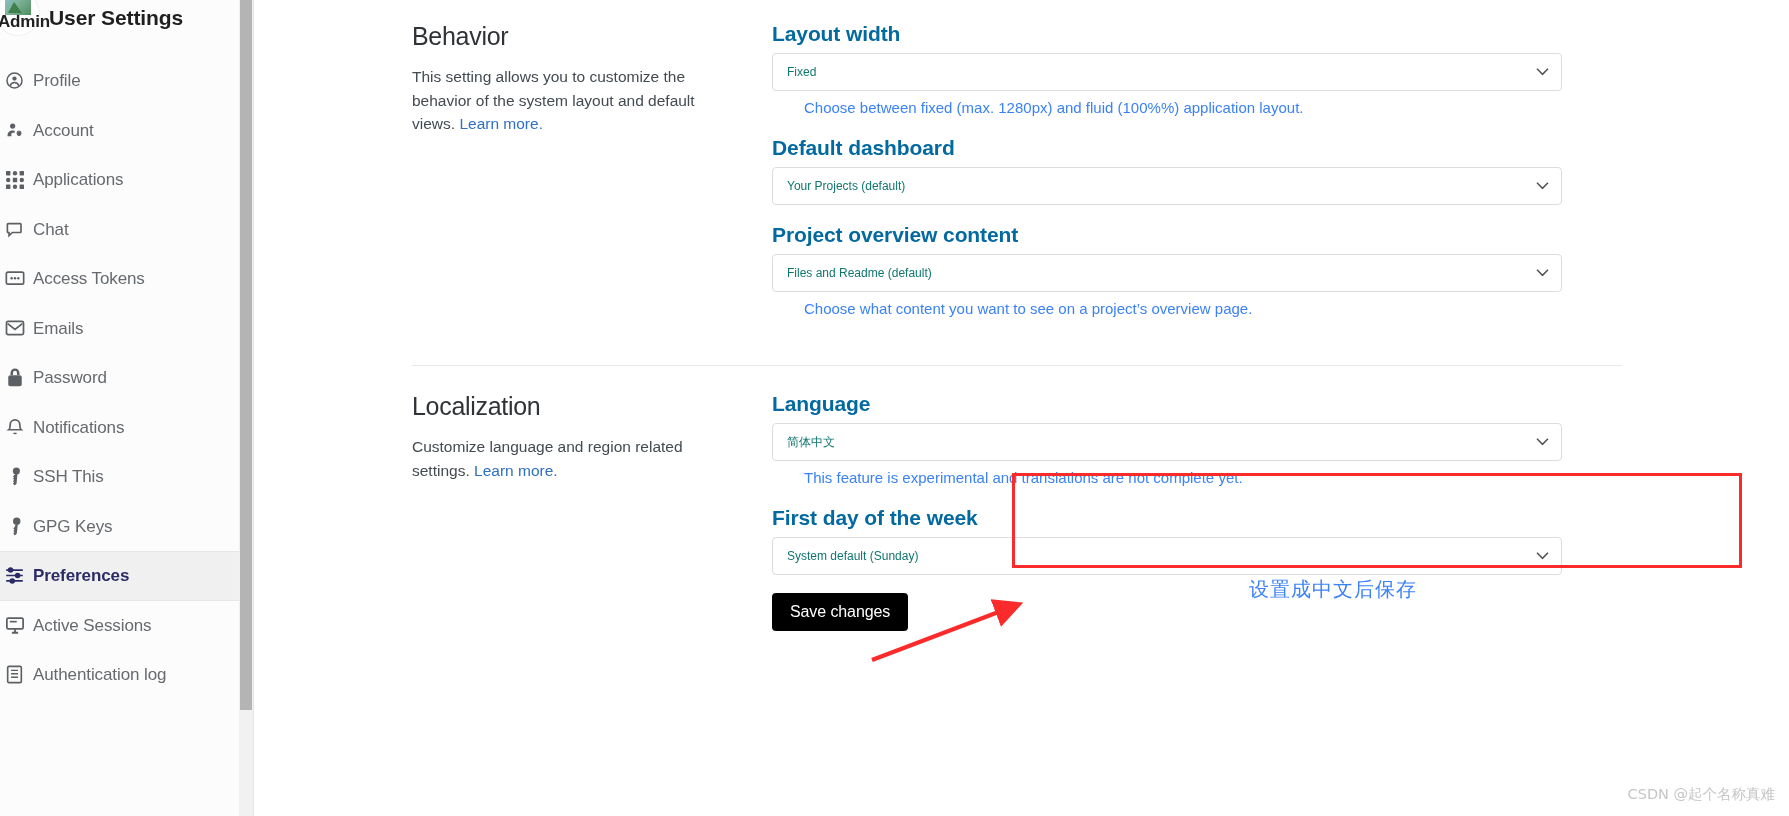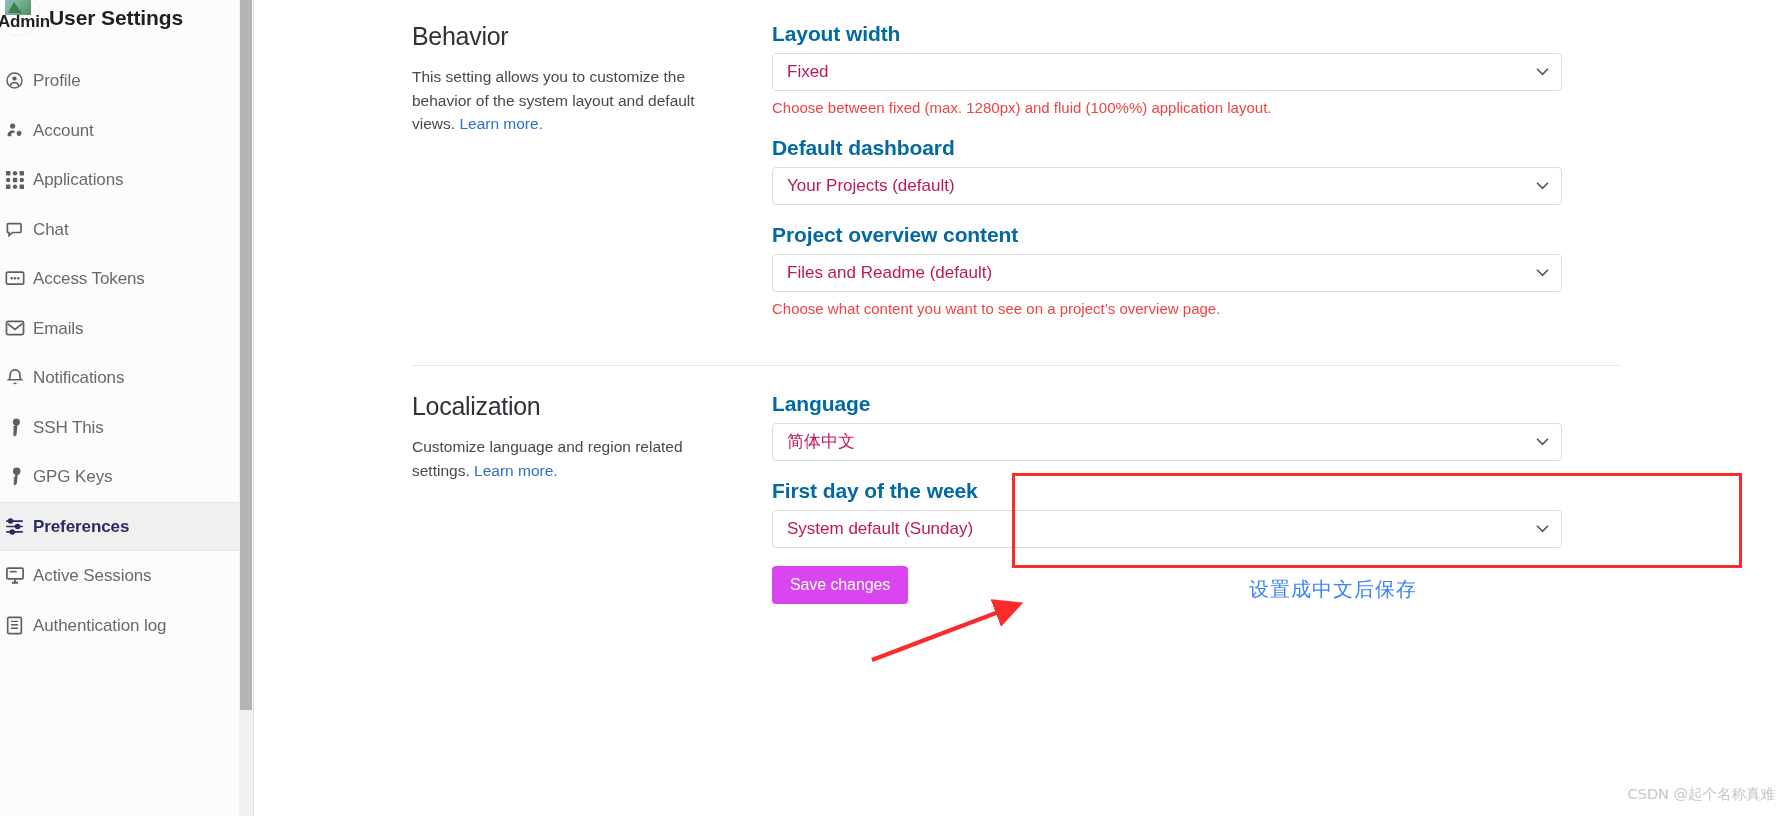--- a/index.html
+++ b/index.html
@@ -115,46 +115,46 @@
   .field { margin-bottom: 18px; }
   .field-label {
     font-size: 21px; font-weight: 700; color: #0369a1;
     margin-bottom: 7px; display: block; letter-spacing: -0.1px;
   }
   .select-wrap { position: relative; }
   select.sel {
     -webkit-appearance: none; appearance: none;
     width: 100%; height: 38px;
     padding: 0 32px 0 14px;
-    font-size: 17px; color: #be185d;
+    font-size: 12px; color: #0f766e;
     font-family: "Liberation Sans", "DejaVu Sans", sans-serif;
     background: #fff;
     border: 1px solid #dcdcdc; border-radius: 4px;
     outline: none; cursor: pointer;
     line-height: 36px;
   }
   .chev {
     position: absolute; right: 13px; top: 50%;
     transform: translateY(-55%);
     pointer-events: none;
     color: #555; font-size: 11px;
   }
   .chev svg { display: block; }
   .help {
-    font-size: 15px; color: #ef4444; margin-top: 6px; line-height: 1.4;
+    font-size: 15px; color: #3b82f6; margin-top: 6px; line-height: 1.4; margin-left: 32px;
   }
 
   .divider {
     border: none; border-top: 1px solid #e8e8e8;
     margin: 28px 0 26px 0;
   }
 
   .btn-save {
     display: inline-block;
-    background: #d946ef; color: #fff;
+    background: #000000; color: #fff;
     border: none; border-radius: 4px;
     font-size: 16px; font-family: "Liberation Sans","DejaVu Sans",sans-serif;
     padding: 10px 18px; cursor: pointer;
     letter-spacing: -0.1px;
   }
 
   
   .hl-box {
     position: absolute;
     left: 758px; top: 473px;
@@ -259,20 +259,29 @@
       <div class="nav-item">
         <span class="ic">
           <svg width="20" height="18" viewBox="0 0 24 22" fill="none" stroke="currentColor" stroke-width="2.1">
             <rect x="1.6" y="3" width="20.8" height="16" rx="2"></rect>
             <path d="M3 5.6l9 7 9-7"></path>
           </svg>
         </span>
         <span class="lbl">Emails</span>
       </div>
 
+      <div class="nav-item">
+        <span class="ic">
+          <svg width="16" height="19" viewBox="0 0 18 22" fill="currentColor">
+            <path d="M9 0.6c-3 0-5.2 2.2-5.2 5.1v2.4h2.9V5.7c0-1.4 1-2.4 2.3-2.4s2.3 1 2.3 2.4v2.4h2.9V5.7C14.2 2.8 12 .6 9 .6z"></path>
+            <rect x="1.2" y="8.3" width="15.6" height="12.9" rx="2.4"></rect>
+          </svg>
+        </span>
+        <span class="lbl">Password</span>
+      </div>
 
       <div class="nav-item">
         <span class="ic">
           <svg width="18" height="19" viewBox="0 0 20 22" fill="none" stroke="currentColor" stroke-width="2">
             <path d="M10 2.3c-3.2 0-5.6 2.5-5.6 5.7 0 4.4-1.5 5.6-1.5 5.6h14.2s-1.5-1.2-1.5-5.6c0-3.2-2.4-5.7-5.6-5.7z"></path>
             <path d="M8.4 17.2a1.9 1.9 0 0 0 3.2 0" stroke-width="1.7"></path>
           </svg>
         </span>
         <span class="lbl">Notifications</span>
       </div>
@@ -416,20 +425,21 @@
             <div class="select-wrap">
               <select class="sel">
                 <option>简体中文</option>
               </select>
               <span class="chev">
                 <svg width="13" height="8" viewBox="0 0 13 8" fill="none" stroke="currentColor" stroke-width="1.6">
                     <path d="M1 1.2l5.5 5.5L12 1.2"></path>
                   </svg>
               </span>
             </div>
+            <div class="help">This feature is experimental and translations are not complete yet.</div>
           </div>
 
           <div class="field">
             <label class="field-label">First day of the week</label>
             <div class="select-wrap">
               <select class="sel">
                 <option>System default (Sunday)</option>
               </select>
               <span class="chev">
                 <svg width="13" height="8" viewBox="0 0 13 8" fill="none" stroke="currentColor" stroke-width="1.6">

